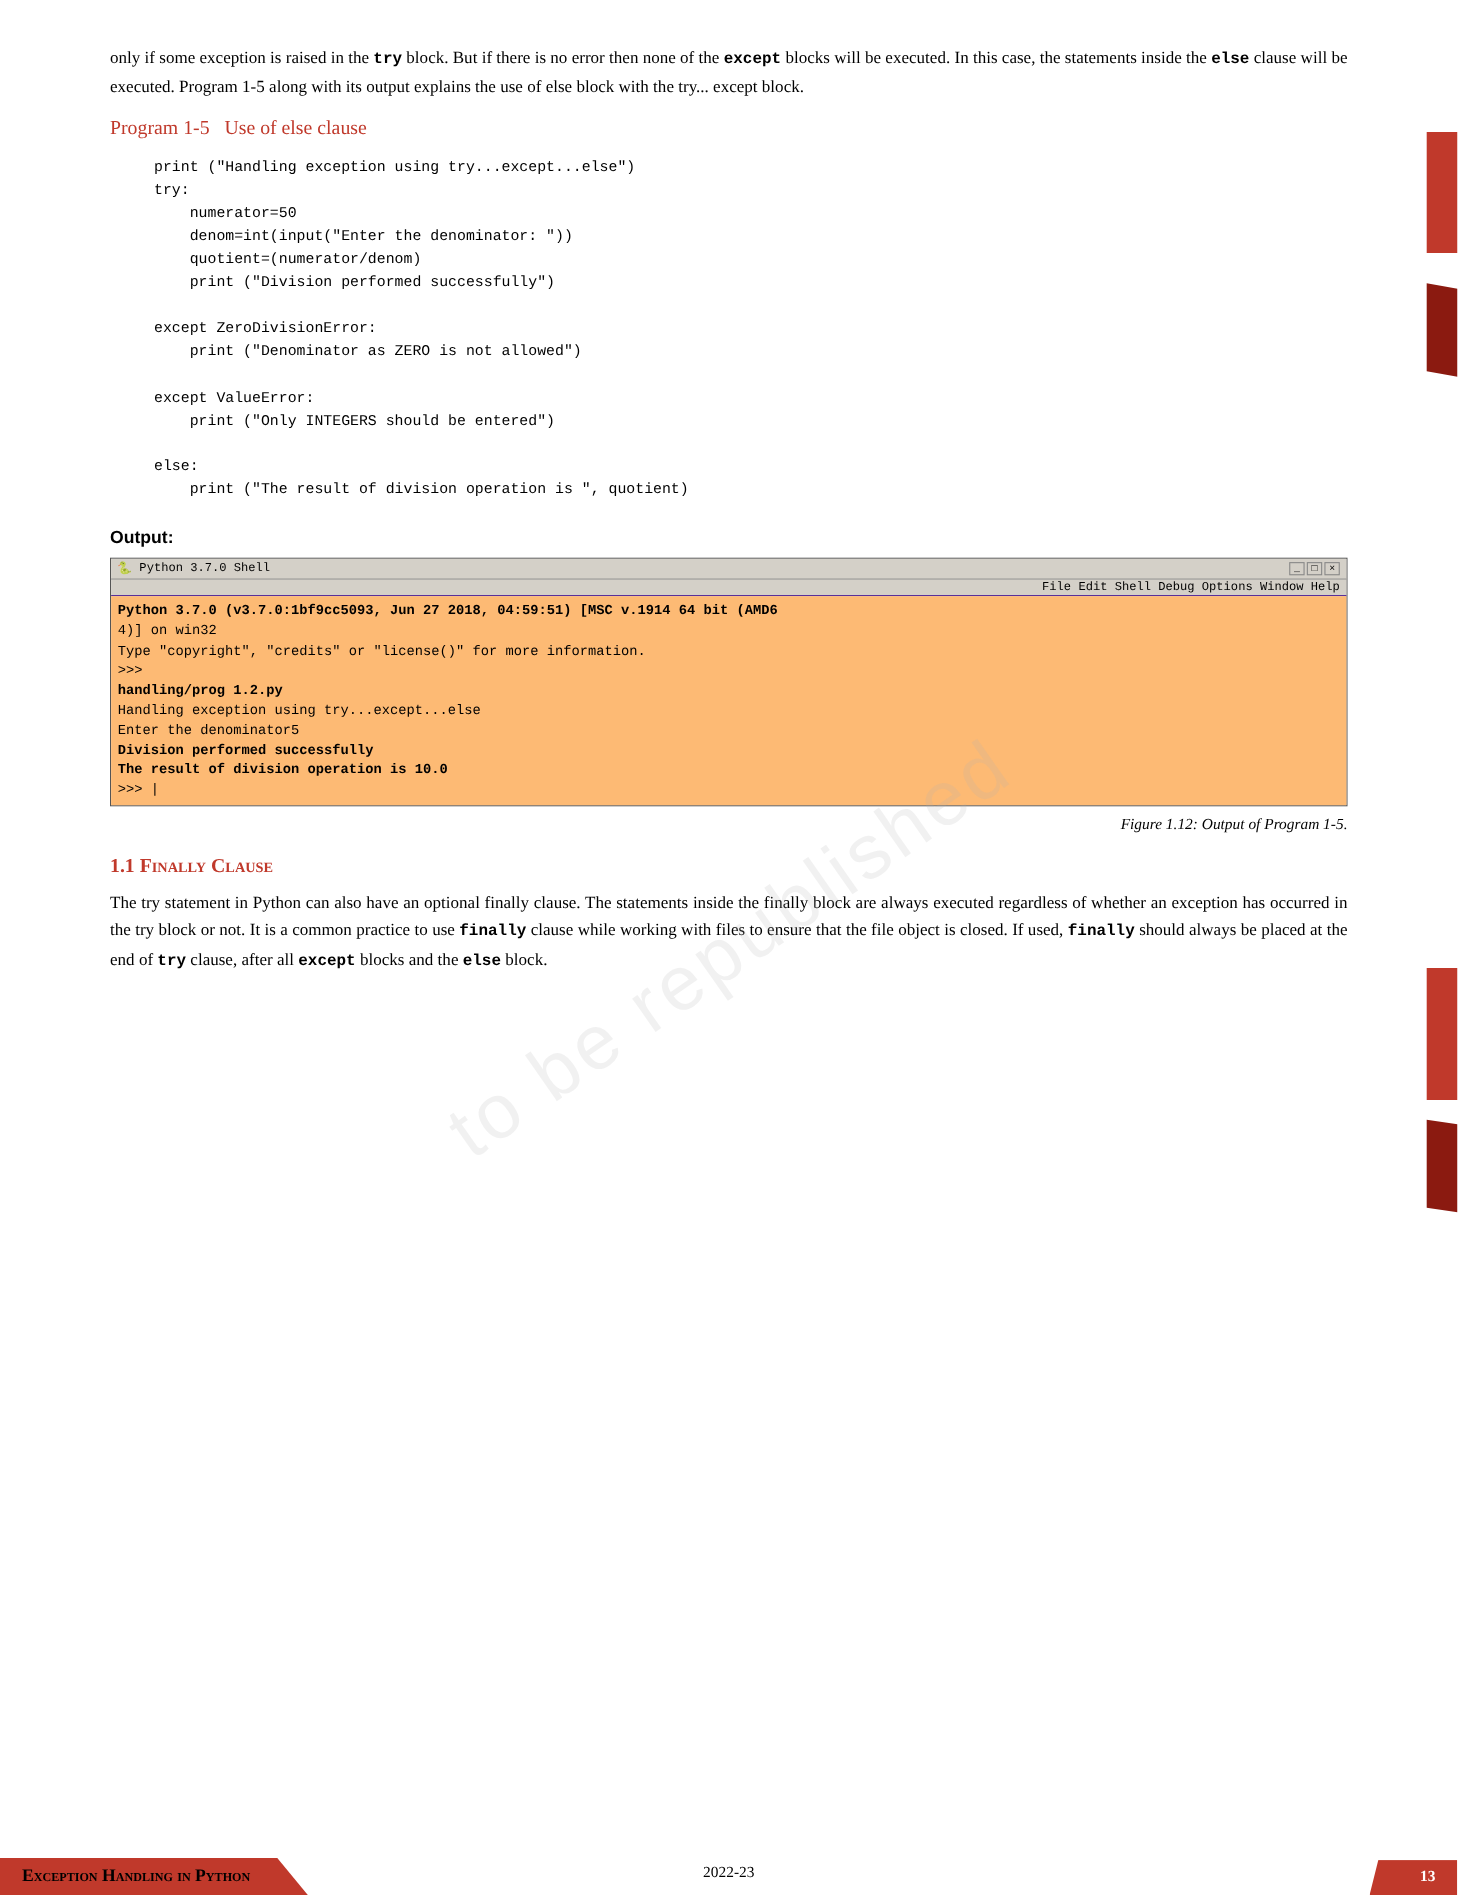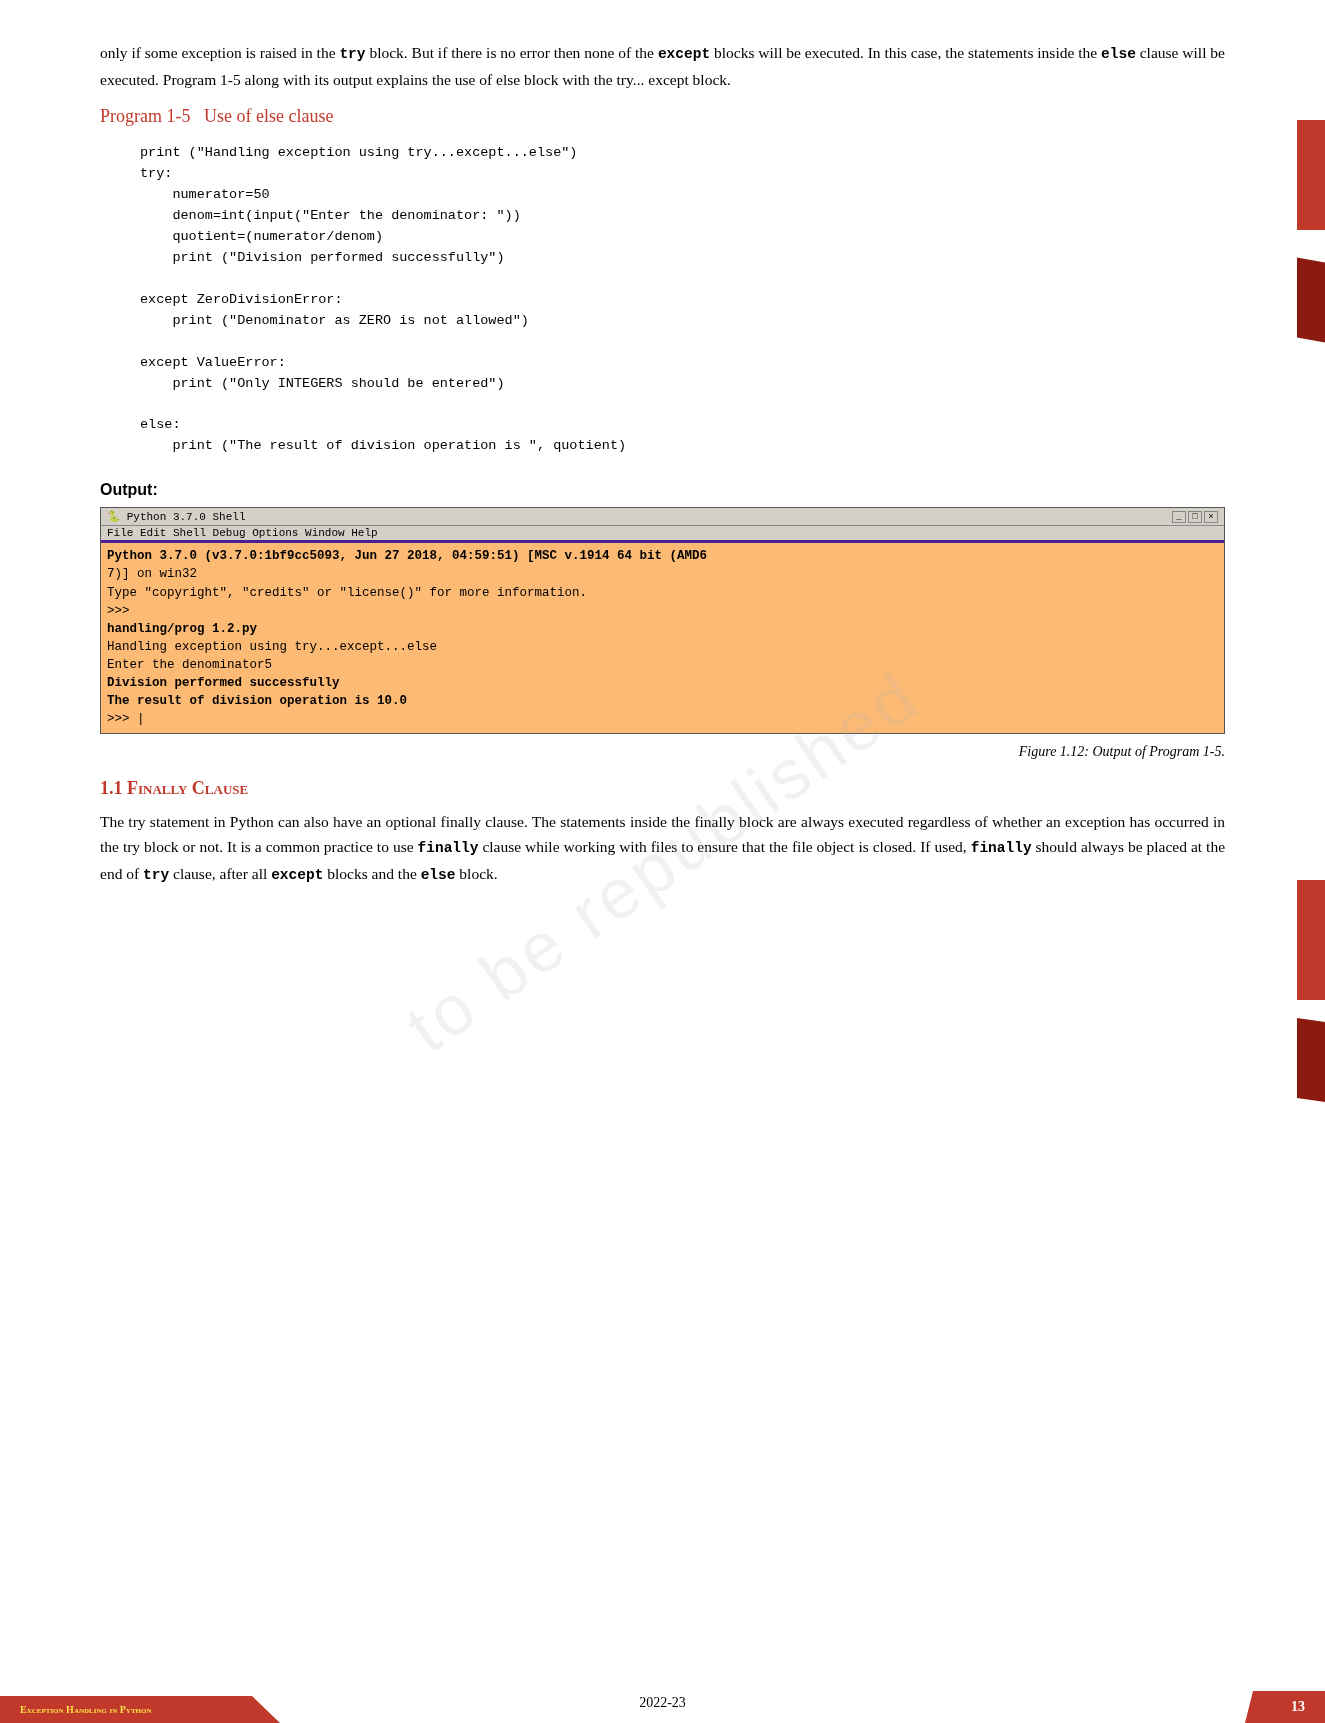--- a/index.html
+++ b/index.html
@@ -131,24 +131,25 @@
       height: 12px;
       background: #d4d0c8;
       border: 1px solid #888;
       font-size: 9px;
       display: flex;
       align-items: center;
       justify-content: center;
     }
     .terminal-menubar {
       background: #d4d0c8;
-      border-bottom: 3px solid #4c1d95;
+      border-bottom: 1px solid #4c1d95;
       padding: 1px 6px;
       font-size: 11px;
       color: #000;
+      text-align: right;
     }
     .terminal-body {
       background: #fdba74;
       padding: 4px 6px;
       line-height: 1.45;
       font-size: 12.5px;
     }
     .terminal-body .bold-line {
       font-weight: bold;
     }
@@ -189,24 +190,24 @@
       bottom: 0;
       left: 0;
       right: 0;
       height: 50px;
     }
     .footer-left {
       position: absolute;
       bottom: 0;
       left: 0;
       background: #c0392b;
-      color: #fde047;
+      color: #000000;
       font-family: 'Times New Roman', Times, serif;
       font-variant: small-caps;
-      font-size: 10px;
+      font-size: 16px;
       font-weight: bold;
       padding: 8px 30px 8px 20px;
       clip-path: polygon(0 0, 90% 0, 100% 100%, 0 100%);
       min-width: 280px;
     }
     .footer-right {
       position: absolute;
       bottom: 0;
       right: 0;
       background: #c0392b;
@@ -290,21 +291,21 @@
       </div>
       <div class="terminal-titlebar-right">
         <div class="terminal-btn">_</div>
         <div class="terminal-btn">□</div>
         <div class="terminal-btn">×</div>
       </div>
     </div>
     <div class="terminal-menubar">File  Edit  Shell  Debug  Options  Window  Help</div>
     <div class="terminal-body">
       <div class="bold-line">Python 3.7.0 (v3.7.0:1bf9cc5093, Jun 27 2018, 04:59:51) [MSC v.1914 64 bit (AMD6</div>
-      <div>7)] on win32</div>
+      <div>4)] on win32</div>
       <div>Type "copyright", "credits" or "license()" for more information.</div>
       <div>&gt;&gt;&gt;</div>
       <div class="bold-line">handling/prog 1.2.py</div>
       <div> Handling exception using try...except...else</div>
       <div>Enter the denominator5</div>
       <div class="bold-line">Division performed successfully</div>
       <div class="bold-line">The result of division operation is  10.0</div>
       <div>&gt;&gt;&gt; |</div>
     </div>
   </div>

